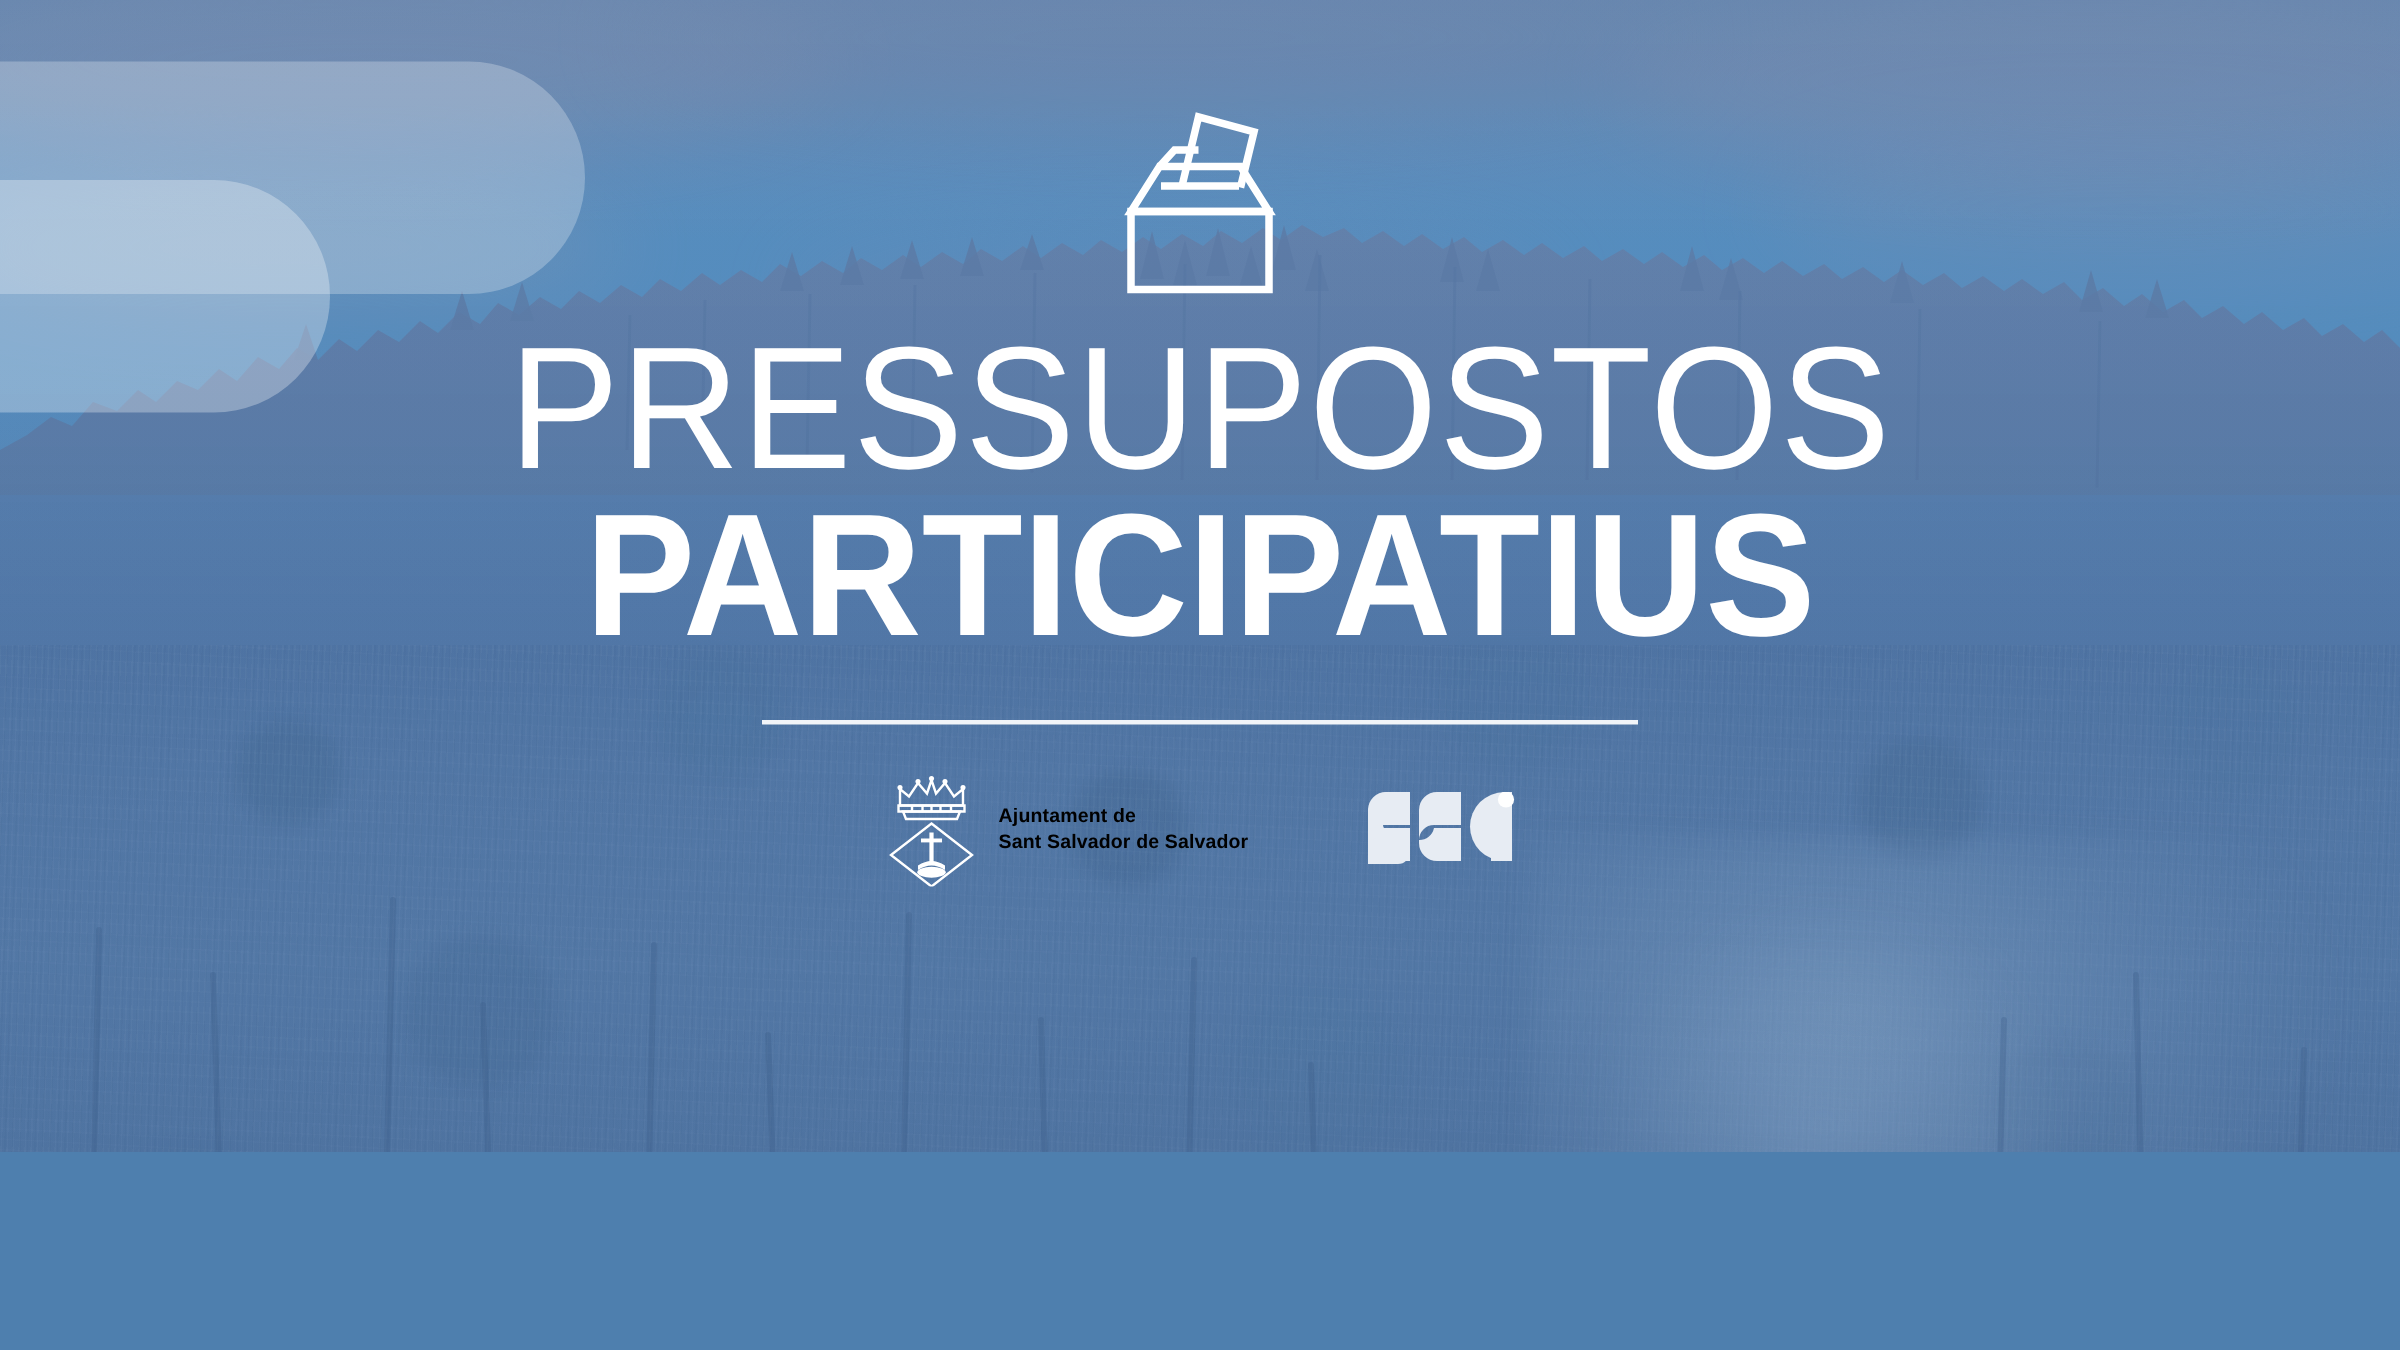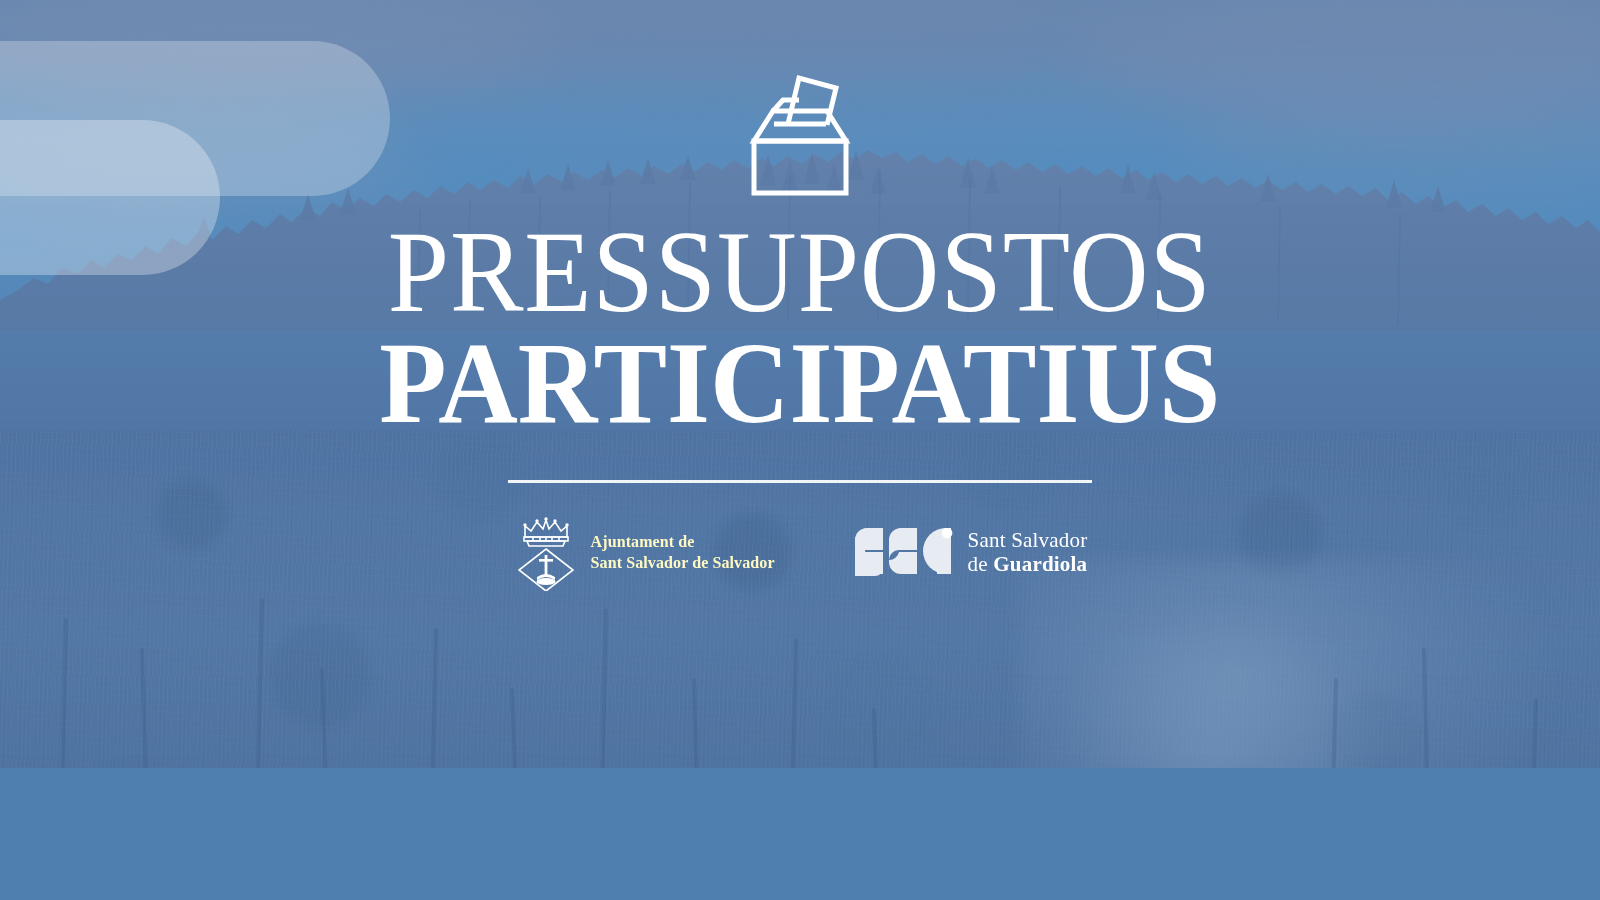--- a/index.html
+++ b/index.html
@@ -9,21 +9,20 @@
     overflow:hidden;
     background:#4e7fae;
     font-family:"Liberation Sans", sans-serif;
   }
 
   .poster {
     position:relative;
     width:1600px; height:768px;
     overflow:hidden;
     isolation:isolate;
-    font-family:Liberation Serif, serif;
   }
 
   
   .bg { position:absolute; inset:0; z-index:0; }
 
   
   .sky {
     position:absolute; left:0; top:0; width:1600px; height:330px;
     background:
       linear-gradient(180deg,
@@ -172,22 +171,22 @@
     margin-top:30px;
     display:flex; align-items:center; justify-content:center;
     gap:78px;
   }
 
   
   .ajuntament { display:flex; align-items:center; gap:12px; }
   .crest { width:66px; height:78px; flex:none; }
   .crest svg { display:block; width:66px; height:78px; }
   .ajuntament-text {
-    color:#fef9c3; font-weight:700;
-    font-size:16px; line-height:1.32;
+    color:#000000; font-weight:700;
+    font-size:13px; line-height:1.32;
     letter-spacing:.1px; white-space:nowrap;
   }
 
   
   .ssg { display:flex; align-items:center; gap:13px; }
   .ssg-mark { width:102px; height:48px; flex:none; }
   .ssg-mark svg { display:block; width:102px; height:48px; }
   .ssg-text { color:#ffffff; white-space:nowrap; }
   .ssg-l1 { font-size:21px; font-weight:300; line-height:1.16; letter-spacing:.2px; }
   .ssg-l2 { font-size:21px; line-height:1.16; letter-spacing:.2px; }
@@ -397,21 +396,17 @@
               <path d="M36,12 A12,12 0 0 1 48,0 L64,0 L64,22 L46,22 A10,10 0 0 0 36,32 Z"></path>
               <path d="M64,24 L64,46 L48,46 A12,12 0 0 1 36,34 L36,32 A10,10 0 0 0 46,24 Z"></path>
 
               <path d="M70,23 A23,23 0 0 1 93,0 L98,0 L98,46 L93,46 A23,23 0 0 1 70,23 Z"></path>
               <rect x="84" y="16" width="14" height="30"></rect>
             </g>
 
             <circle cx="94" cy="5" r="5.4" fill="#ffffff"></circle>
           </svg>
         </div>
-        <div class="ssg-text">
-          <div class="ssg-l1">Sant Salvador</div>
-          <div class="ssg-l2"><span class="de">de </span><span class="guardiola">Guardiola</span></div>
-        </div>
       </div>
 
     </div>
   </div>
 </div>
 
 </body></html>

